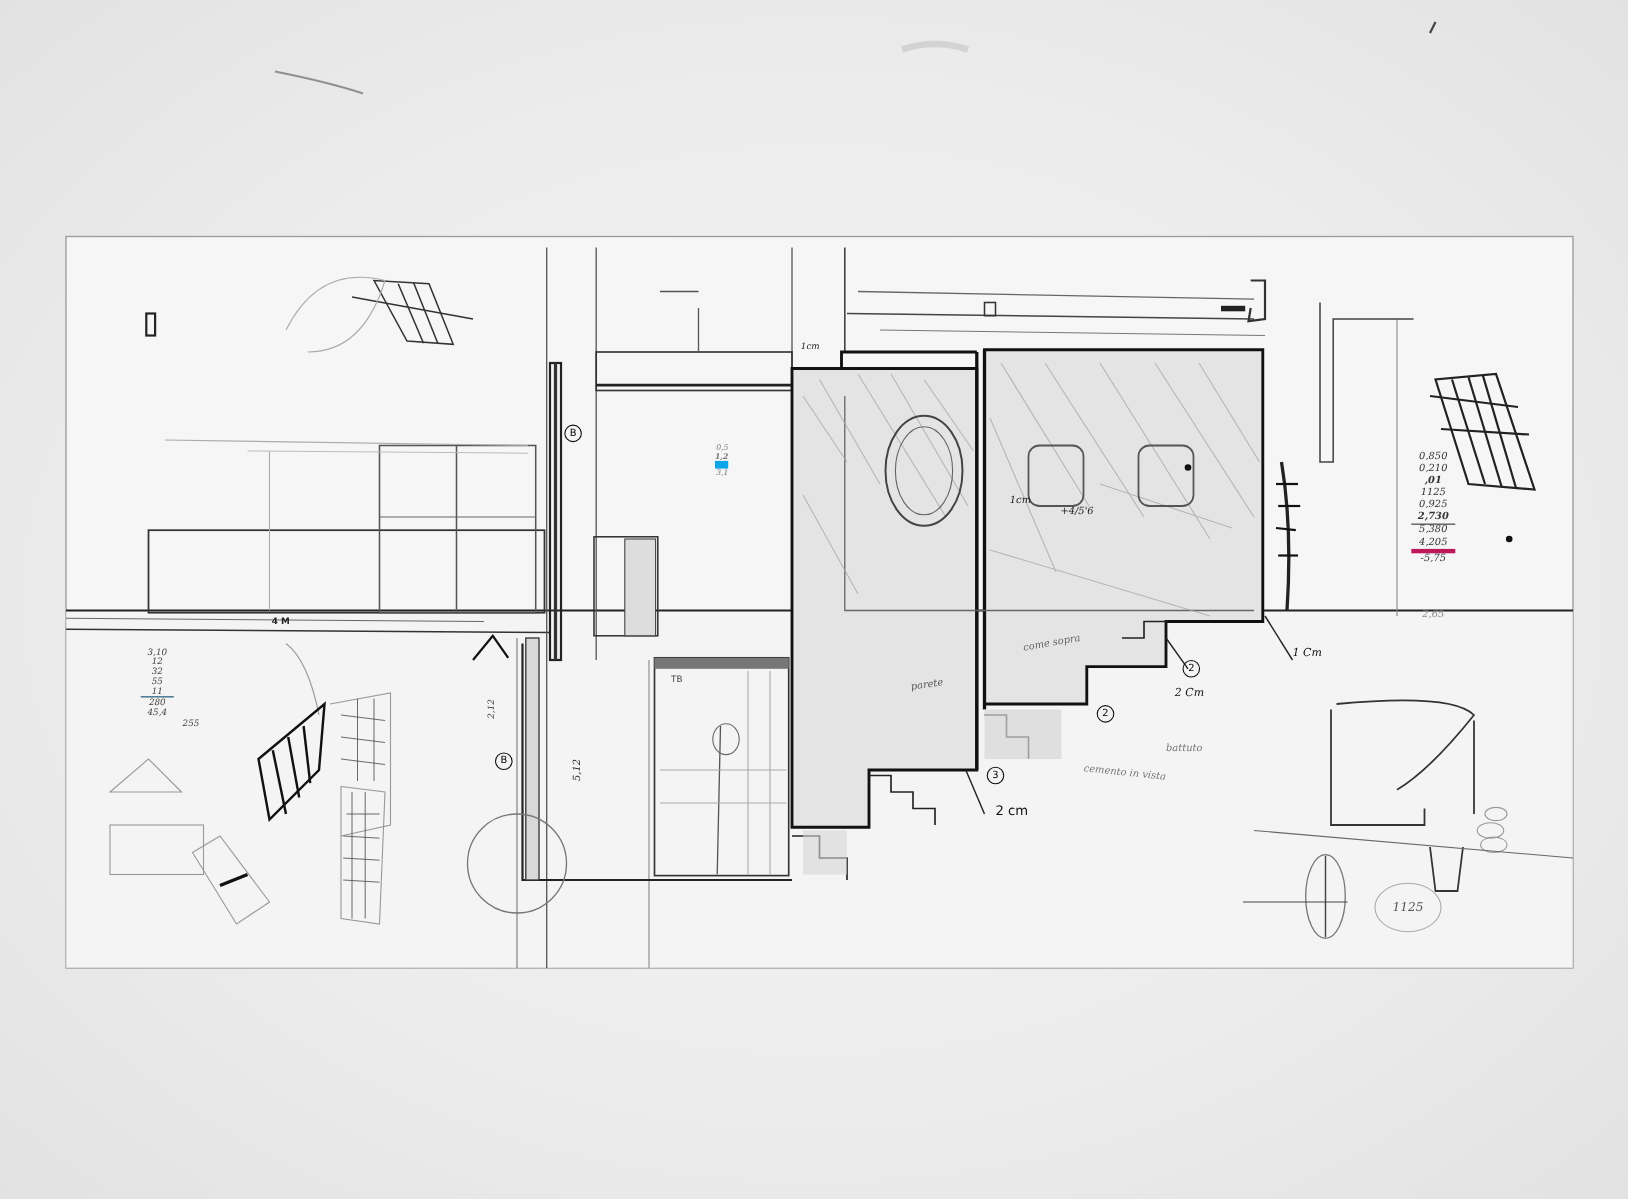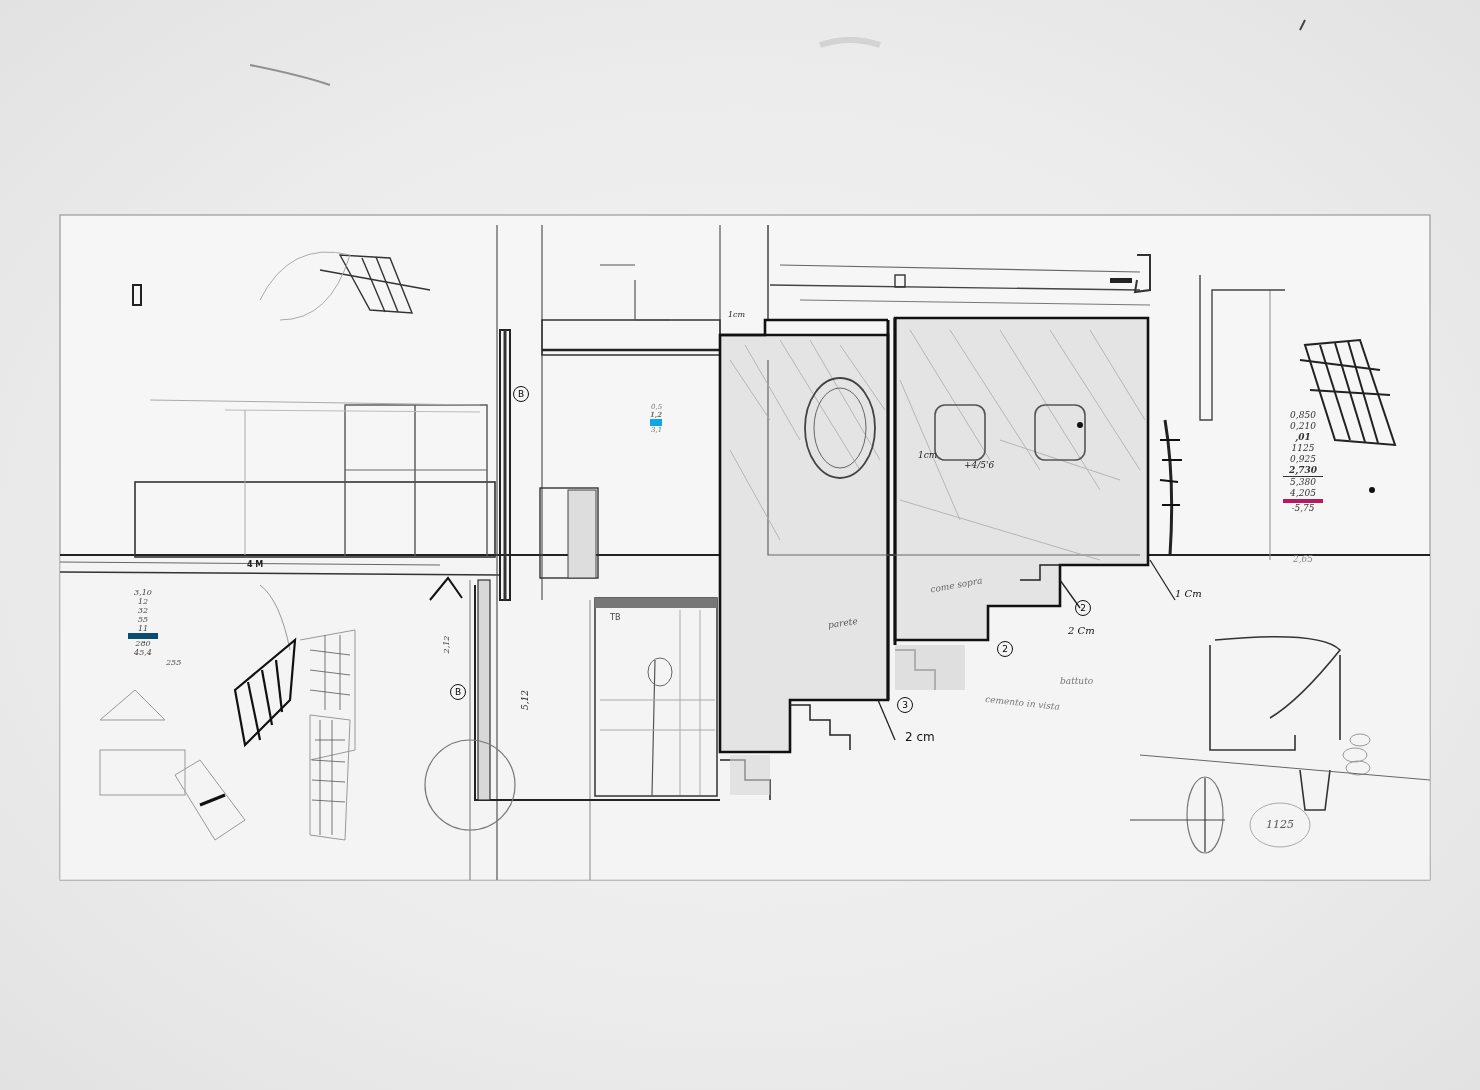--- a/index.html
+++ b/index.html
@@ -205,21 +205,21 @@
     <div style="border-bottom:4px solid #be185d;">4,205</div>
     <div>-5,75</div>
     <div style="color:#888;margin-top:40px;">2,65</div>
   </div>
 
   <div style="position:absolute;left:128px;top:588px;font:italic 8px 'DejaVu Serif',serif;color:#444;line-height:9px;text-align:center;width:30px;">
     <div>3,10</div>
     <div>12</div>
     <div>32</div>
     <div>55</div>
-    <div style="border-bottom:6px solid #0c4a6e;">11</div>
+    <div style="border-bottom:1px solid #0c4a6e;">11</div>
     <div>280</div>
     <div>45,4</div>
     <div style="border-top:1px solid #777;margin-left:38px;">255</div>
   </div>
 
   <span style="position:absolute;left:728px;top:310px;font:italic 8px 'DejaVu Serif',serif;color:#222;">1cm</span>
   <span style="position:absolute;left:918px;top:450px;font:italic 9px 'DejaVu Serif',serif;color:#222;">1cm</span>
   <span style="position:absolute;left:924px;top:460px;font:italic 9px 'DejaVu Serif',serif;color:#222;margin-left:40px;">+4/5'6</span>
   <span style="position:absolute;left:1175px;top:588px;font:italic 10px 'DejaVu Serif',serif;color:#111;">1 Cm</span>
   <span style="position:absolute;left:1068px;top:625px;font:italic 10px 'DejaVu Serif',serif;color:#111;">2 Cm</span>

